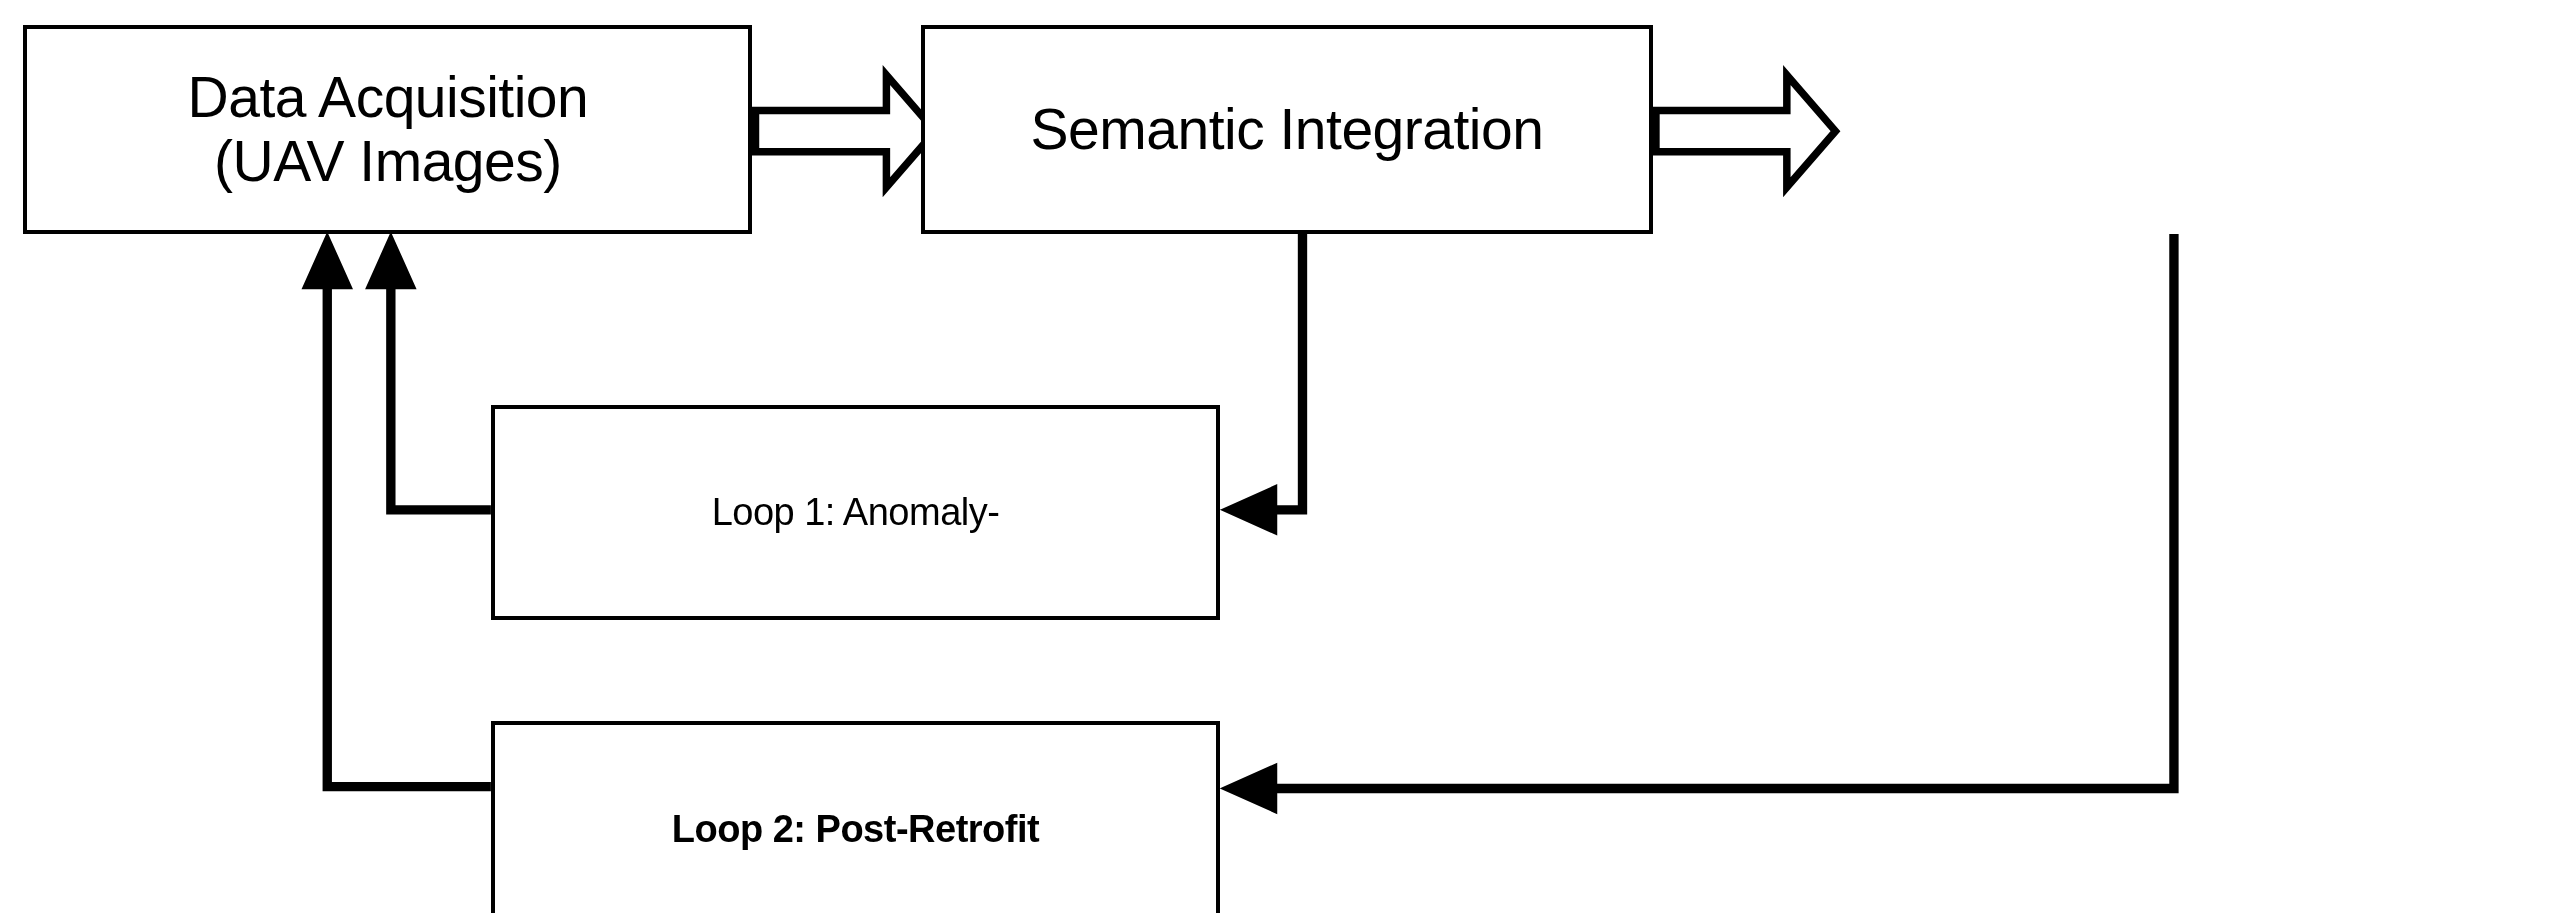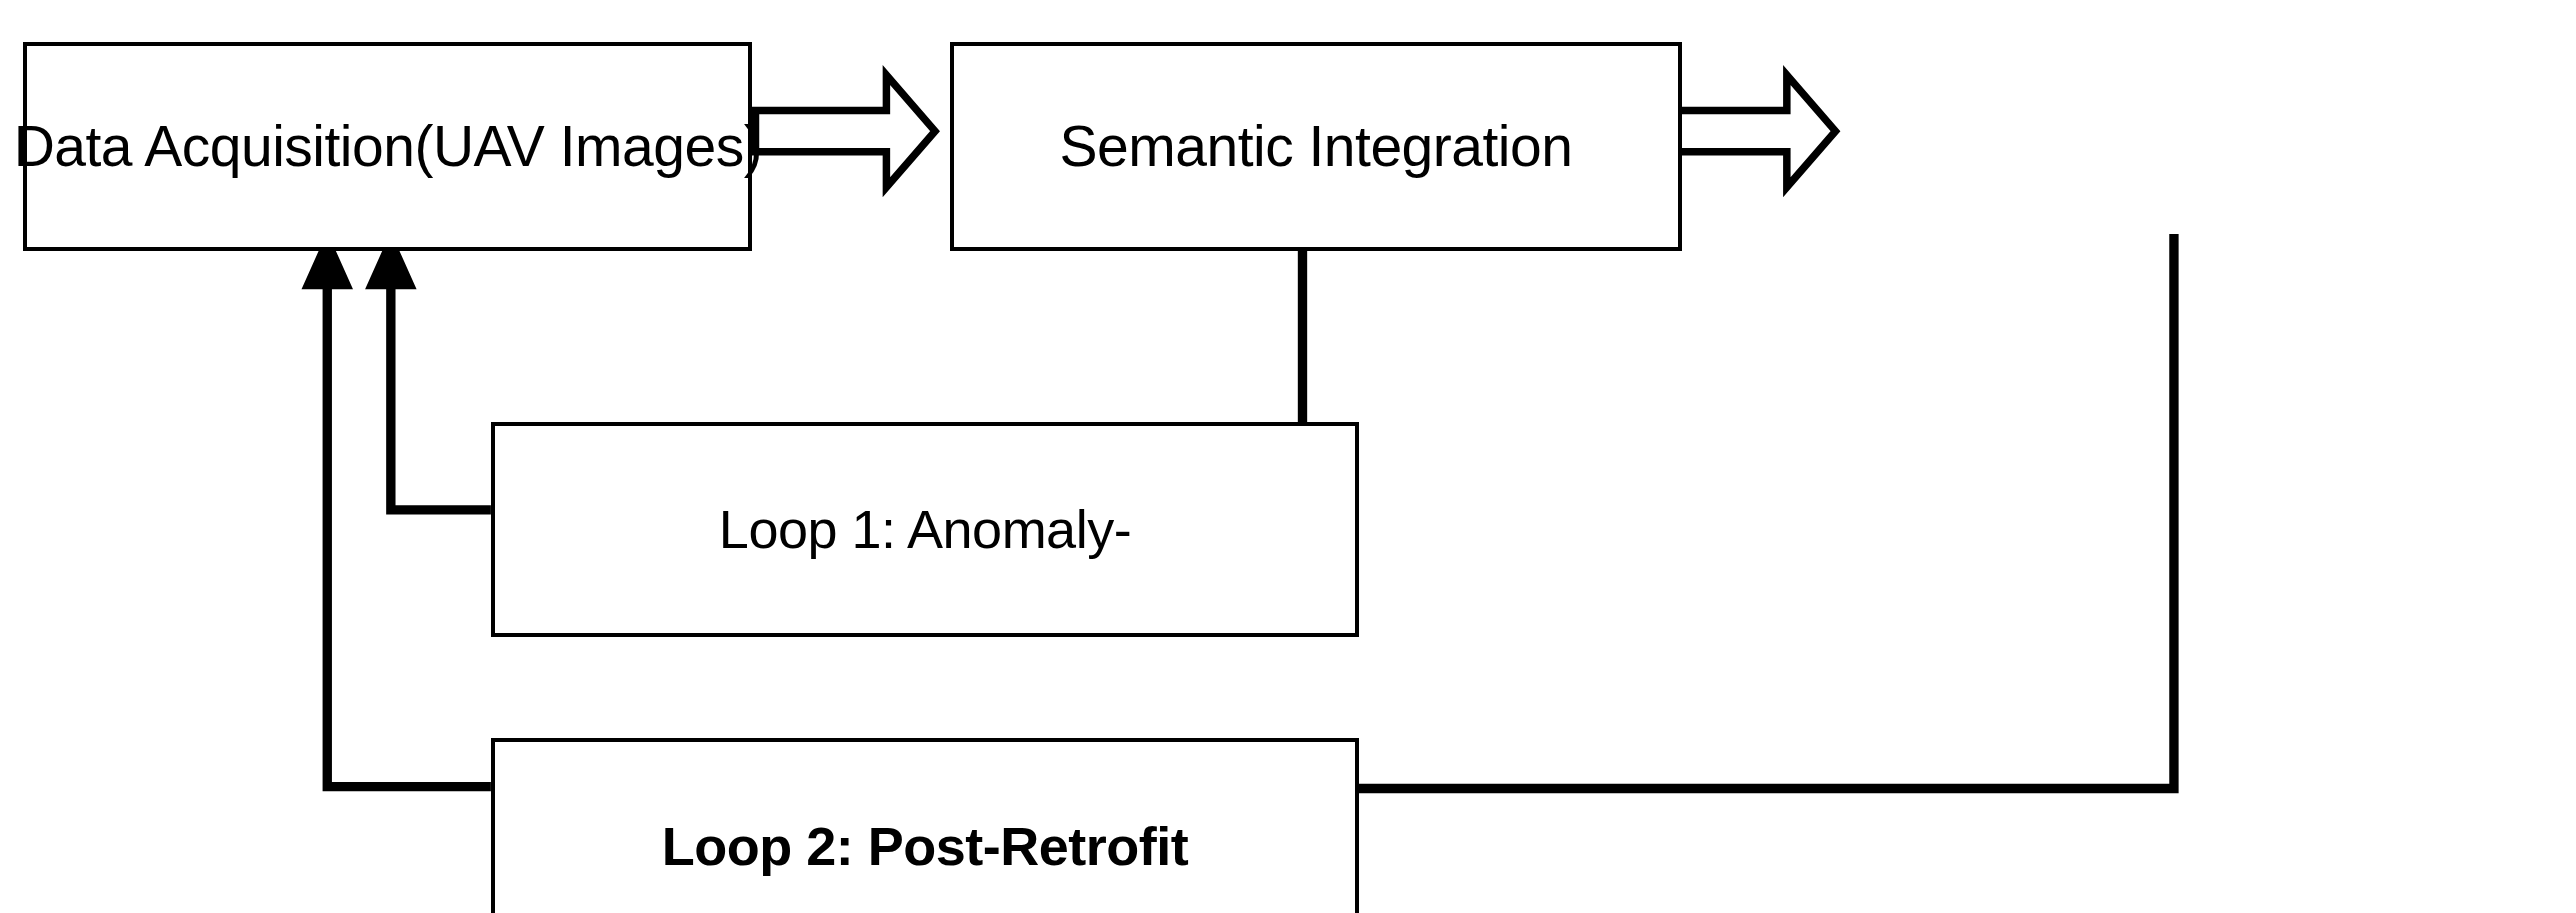--- a/index.html
+++ b/index.html
@@ -24,51 +24,50 @@
     width: 2576px;
     height: 914px;
     display: block;
   }
   .node-box {
     position: absolute;
     box-sizing: border-box;
     background: #ffffff;
     border: 4.7px solid #000000;
     display: flex;
-    flex-direction: row;
+    flex-direction: column;
     align-items: center;
     justify-content: center;
     text-align: center;
     color: #000000;
     line-height: 1.12;
     letter-spacing: -0.5px;
-    margin-top: 17px;
   }
   .node-line {
     display: block;
     white-space: nowrap;
   }
   
   #node-data-acquisition,
   #node-semantic-integration,
   #node-decision-impact {
     top: 25px;
     height: 209px;
     font-size: 57px;
   }
   #node-data-acquisition { left: 23.4px;   width: 729px; }
-  #node-semantic-integration { left: 950px;  width: 732px; gap: 48px; }
+  #node-semantic-integration { left: 921px;  width: 732px; gap: 48px; }
   #node-decision-impact  { left: 1823px; width: 739px; }
 
   
   #node-loop-1,
   #node-loop-2 {
     left: 491px;
-    width: 868px;
-    font-size: 54px;
+    width: 729px;
+    font-size: 38px;
   }
   #node-loop-1 { top: 405px; height: 215px; }
   #node-loop-2 { top: 721px; height: 217px; font-weight: bold; }
 </style>
 </head>
 <body>
 
 <div id="diagram-root">
 
   <svg id="flow-svg" viewBox="0 0 2755 977" xmlns="http://www.w3.org/2000/svg">

